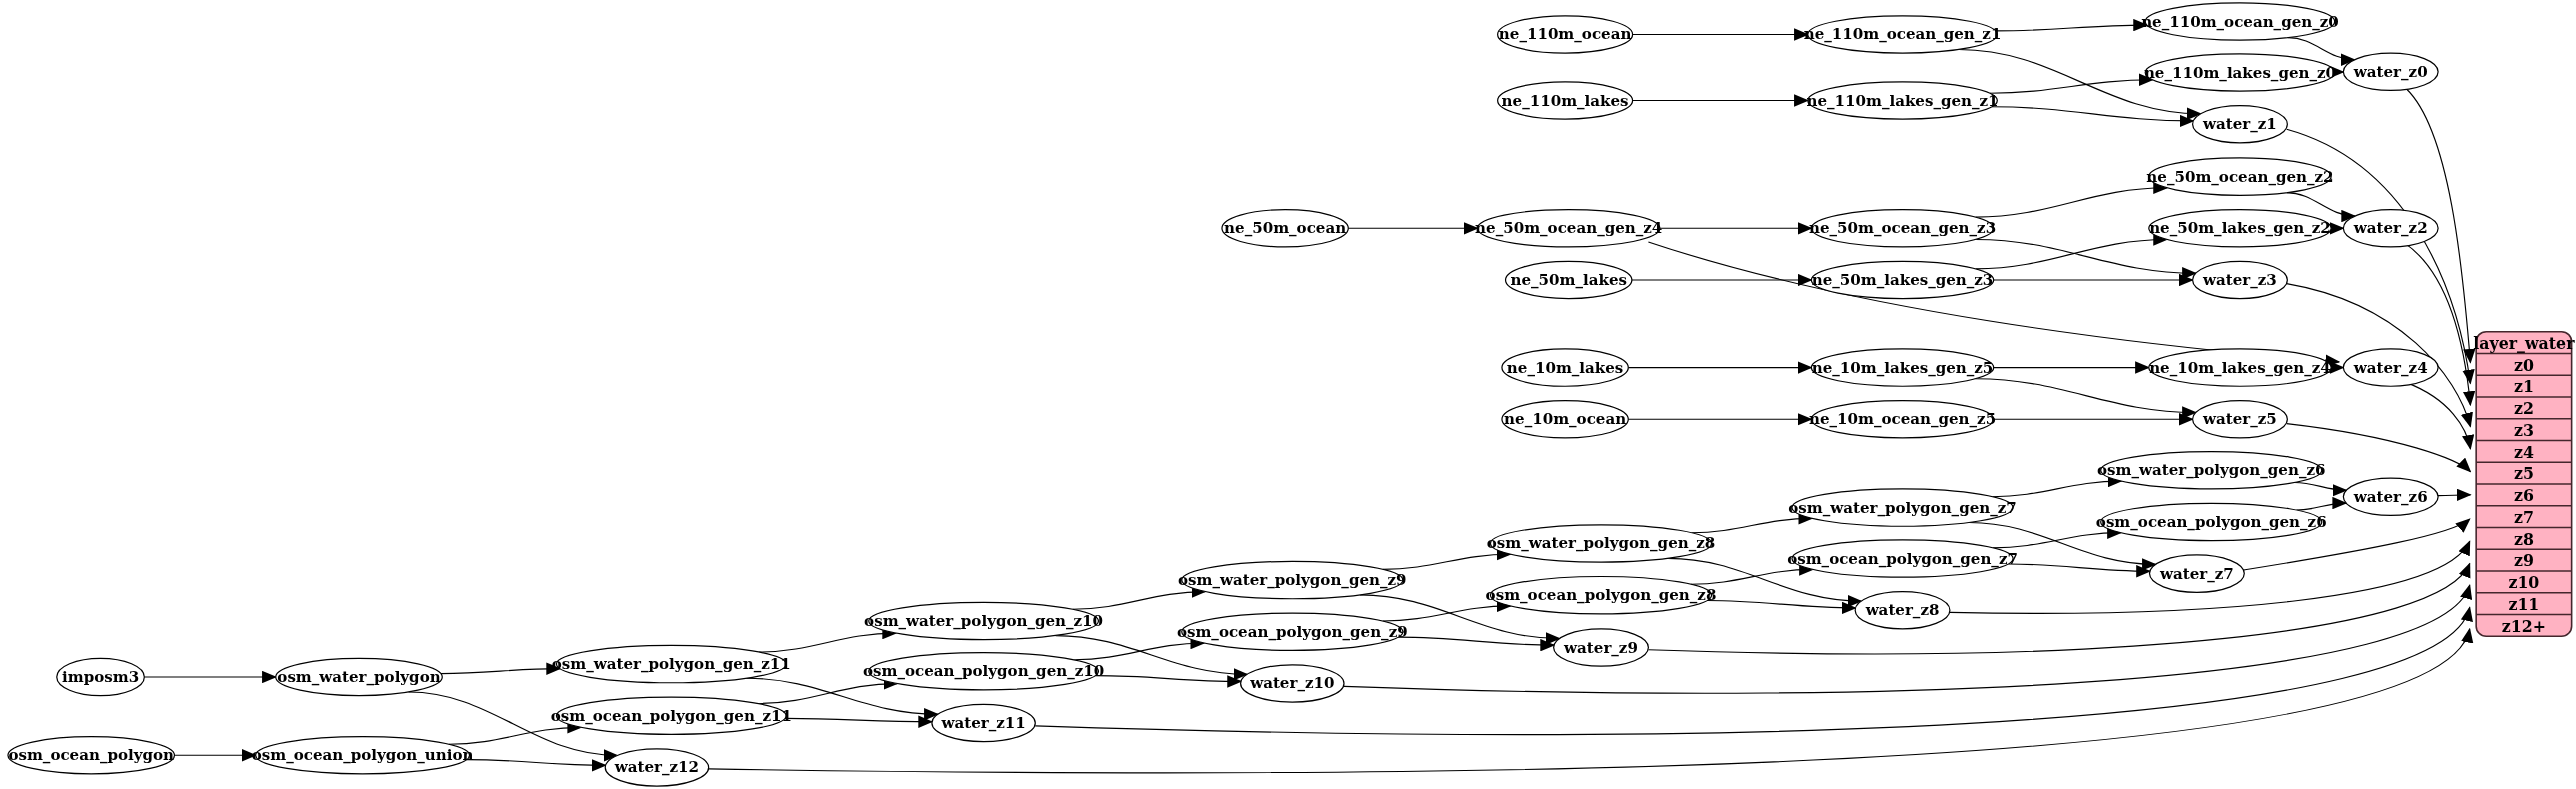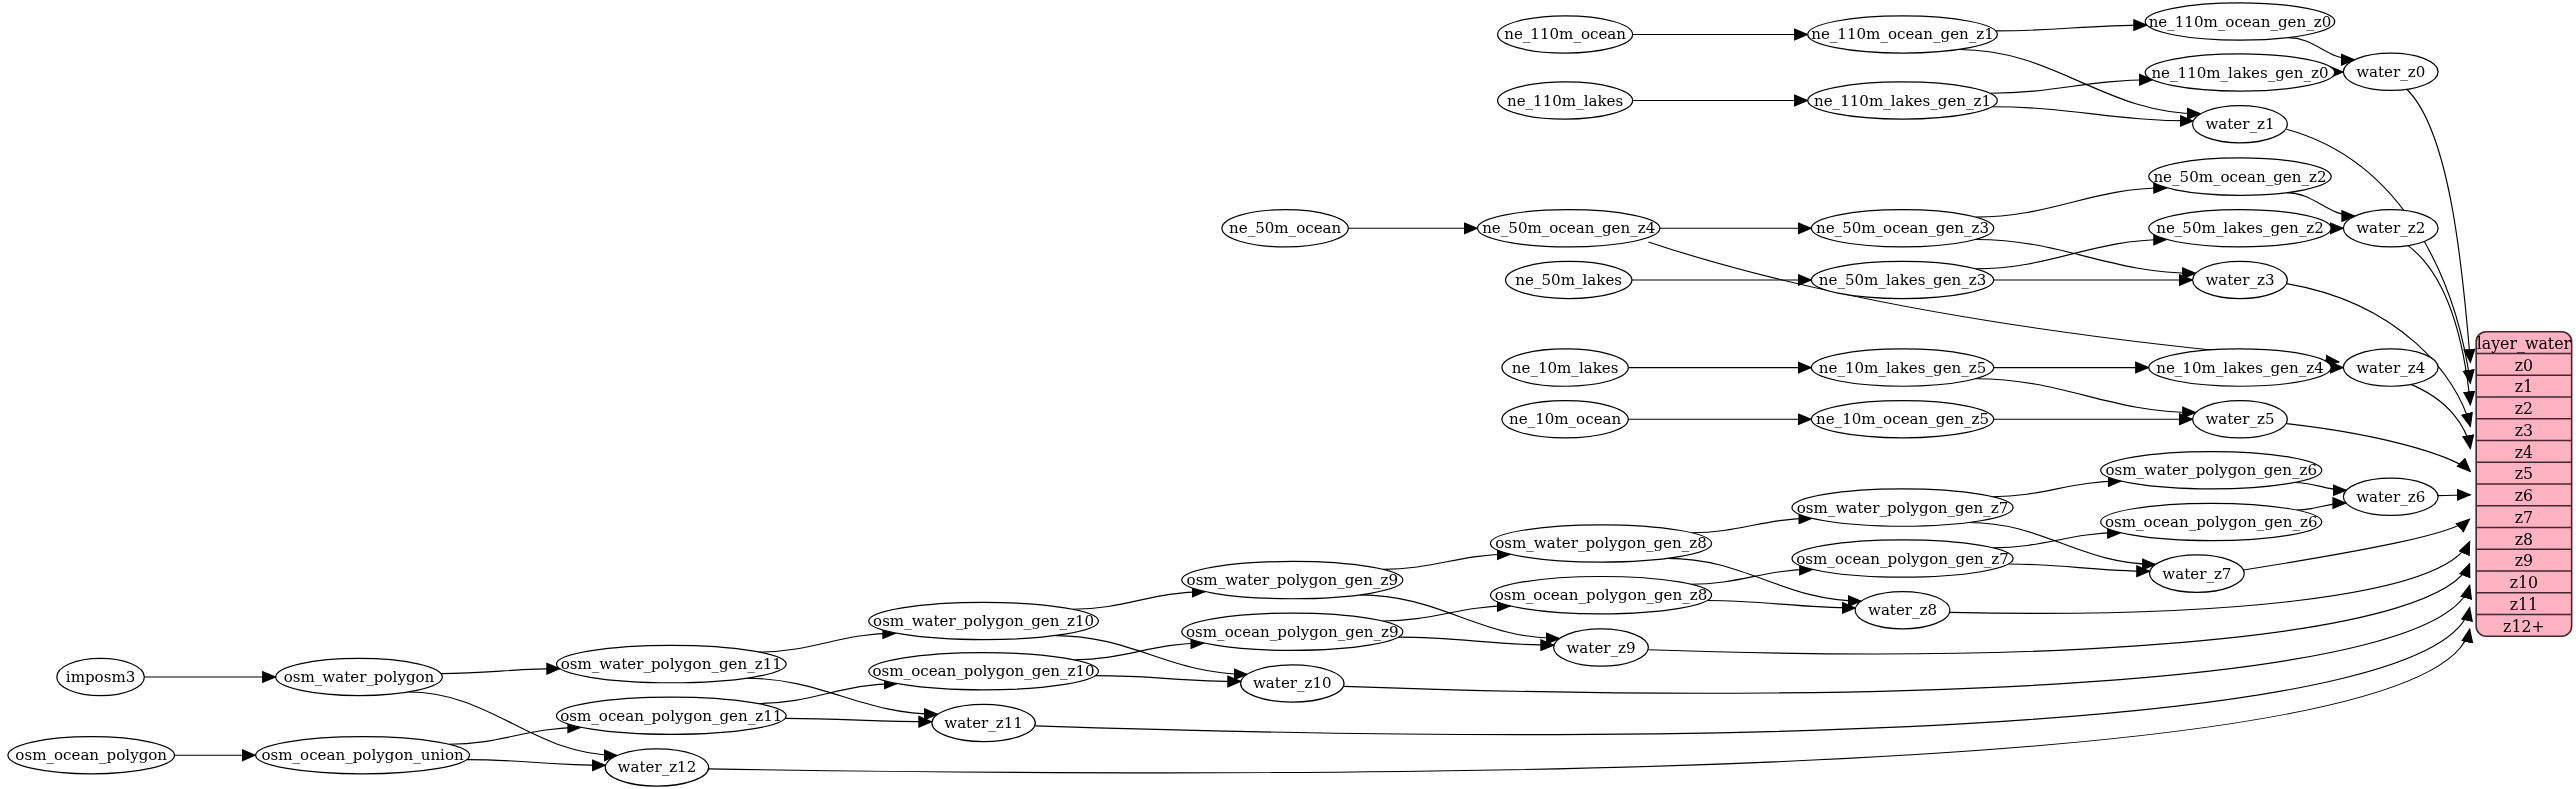--- a/index.html
+++ b/index.html
@@ -2,21 +2,21 @@
 <html style="font-size:11.5px"><head>
 <meta charset="utf-8">
 <style>
   html, body {
     margin: 0; padding: 0;
     background: #ffffff;
     width: 2576px; height: 789px;
     overflow: hidden;
     font-family: "DejaVu Serif", "Liberation Serif", serif;
   }
-  #stage { position: relative; width: 2576px; height: 589px; }
+  #stage { position: relative; width: 2576px; height: 589px; font-weight: bold; }
   svg { display: block; }
   .node-ellipse { fill: #ffffff; stroke: #000000; stroke-width: 1.7px; }
   .node-label {
     font-family: "DejaVu Serif", "Liberation Serif", serif;
     font-size: 21px; fill: #000000;
     text-anchor: middle;
   }
   .edge-path { fill: none; stroke: #000000; stroke-width: 1.6px; }
   .table-box { stroke-width: 2.2px; }
   .table-sep { stroke-width: 2px; }

